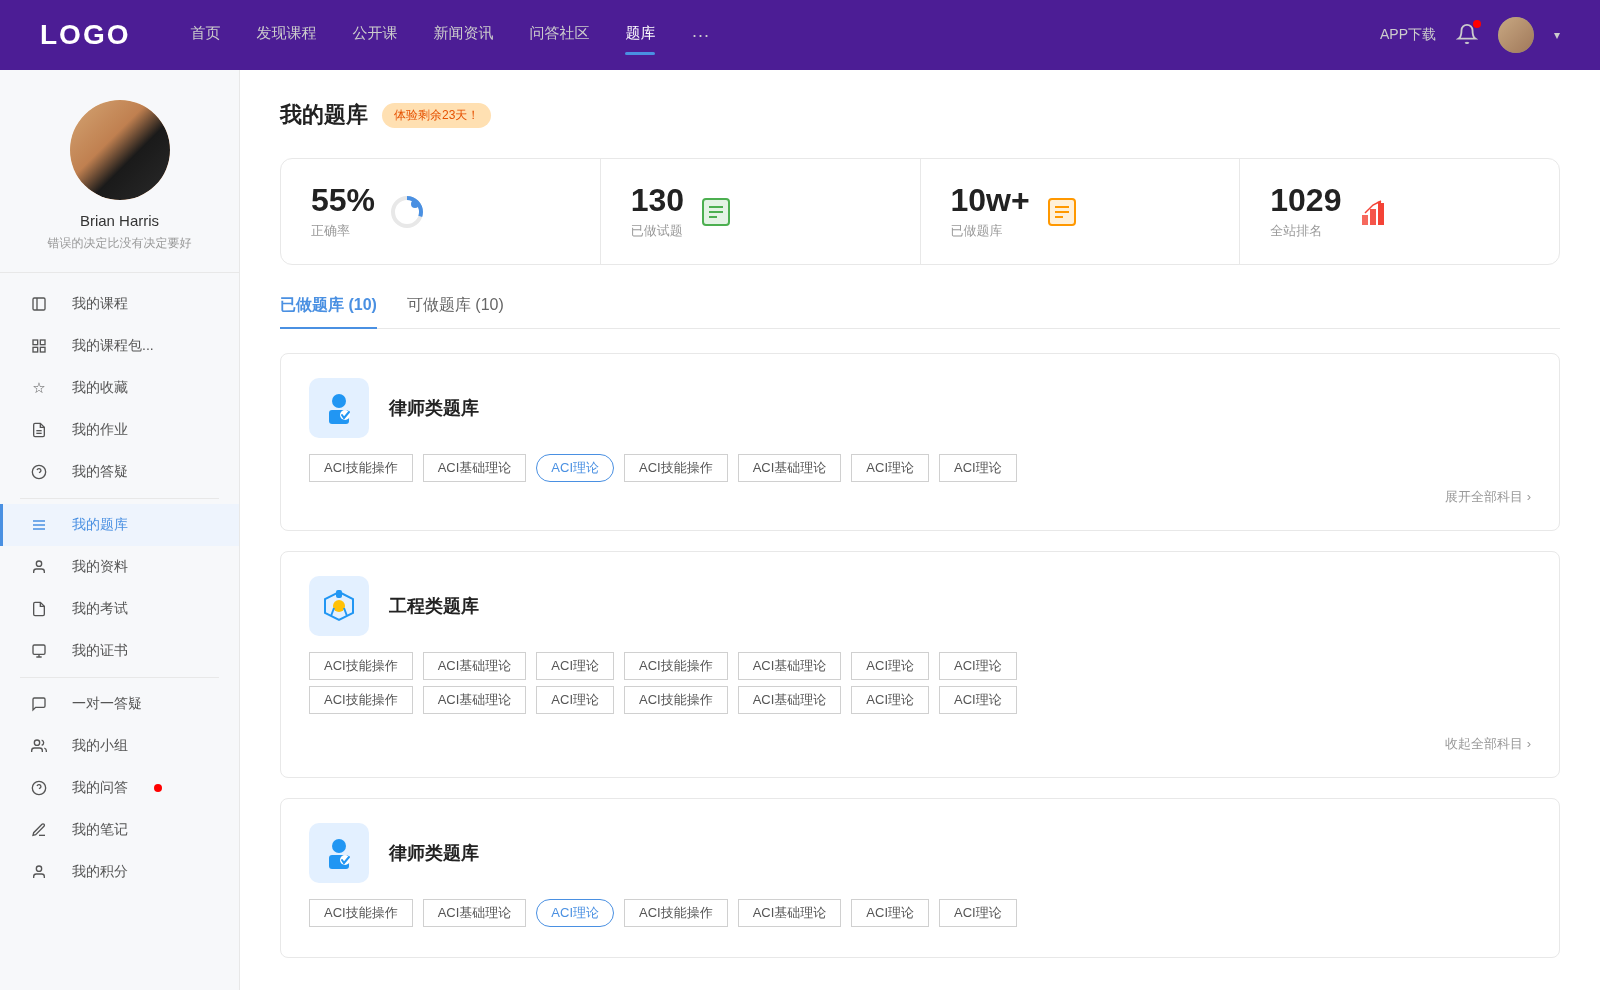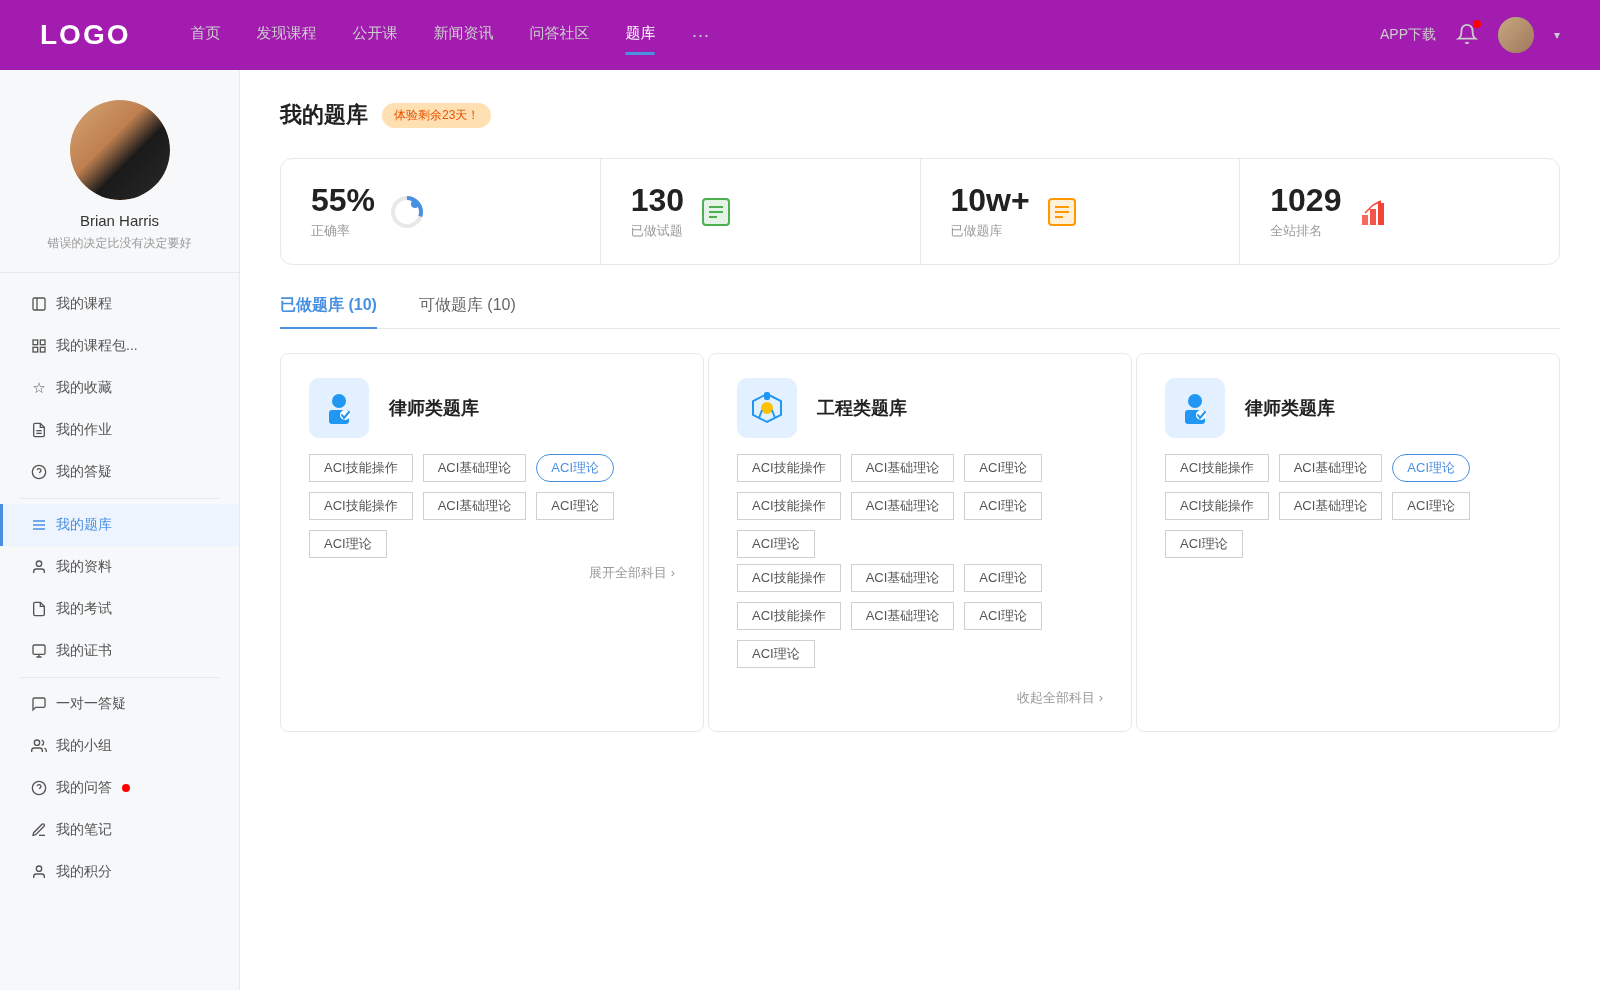--- a/index.html
+++ b/index.html
@@ -1,20 +1,20 @@
 <!DOCTYPE html>
 <html><head>
   <meta charset="utf-8">
   <style>
     * { box-sizing: border-box; margin: 0; padding: 0; }
     body { font-family: -apple-system, BlinkMacSystemFont, "PingFang SC", "Microsoft YaHei", sans-serif; background: #f0f2f5; min-height: 990px; }
 
     
     .navbar {
-      background: #a21caf;
+      background: #4c1d95;
       height: 70px;
       display: flex;
       align-items: center;
       padding: 0 40px;
       position: relative;
     }
     .navbar-logo {
       color: white;
       font-size: 28px;
       font-weight: bold;
@@ -130,21 +130,21 @@
     .sidebar-nav {
       padding: 10px 0;
     }
     .sidebar-nav-item {
       display: flex;
       align-items: center;
       padding: 12px 30px;
       font-size: 14px;
       color: #555;
       cursor: pointer;
-      gap: 8px;
+      gap: 24px;
       position: relative;
     }
     .sidebar-nav-item.active {
       color: #4a90e2;
       background: #eef4fd;
     }
     .sidebar-nav-item.active::before {
       content: '';
       position: absolute;
       left: 0; top: 0; bottom: 0;
@@ -235,21 +235,21 @@
       width: 36px; height: 36px;
       display: flex;
       align-items: center;
       justify-content: center;
       flex-shrink: 0;
     }
 
     
     .tabs {
       display: flex;
-      gap: 42px;
+      gap: 30px;
       margin-bottom: 24px;
       border-bottom: 1px solid #e8e8e8;
     }
     .tab-item {
       font-size: 16px;
       padding-bottom: 12px;
       cursor: pointer;
       color: #666;
       position: relative;
     }
@@ -260,21 +260,21 @@
     .tab-item.active::after {
       content: '';
       position: absolute;
       bottom: -1px;
       left: 0; right: 0;
       height: 2px;
       background: #4a90e2;
     }
 
     
-    .bank-list { display: flex; gap: 4px; }
+    .bank-list { display: flex; flex-direction: column; gap: 4px; }
     .bank-card {
       border: 1px solid #e8e8e8;
       border-radius: 8px;
       padding: 24px 28px;
       margin-bottom: 16px;
     }
     .bank-card-header {
       display: flex;
       align-items: center;
       gap: 20px;

